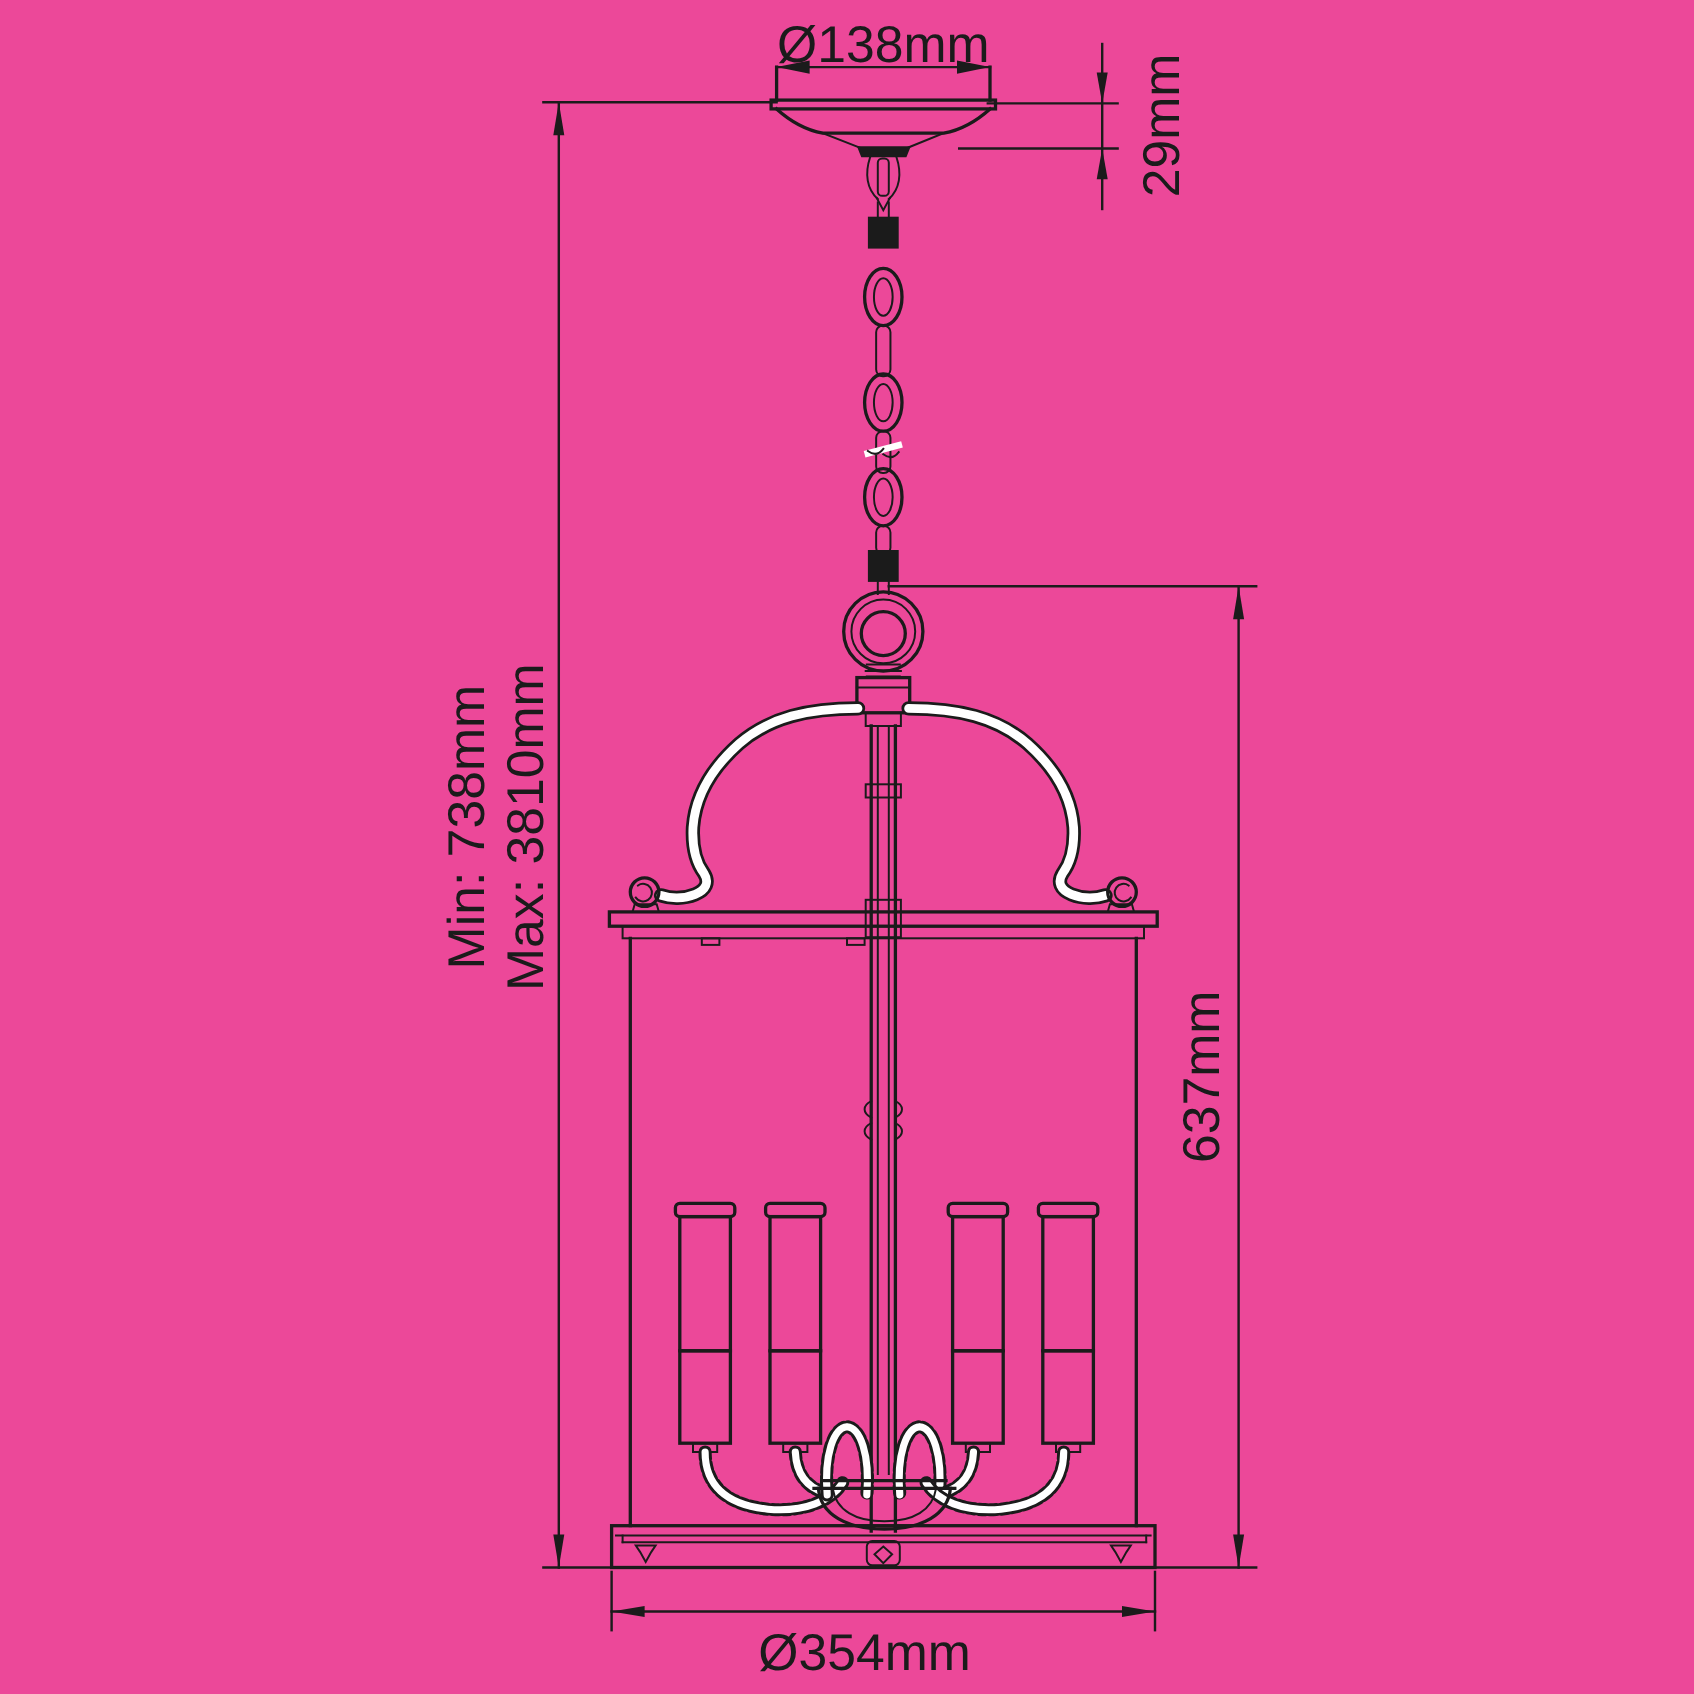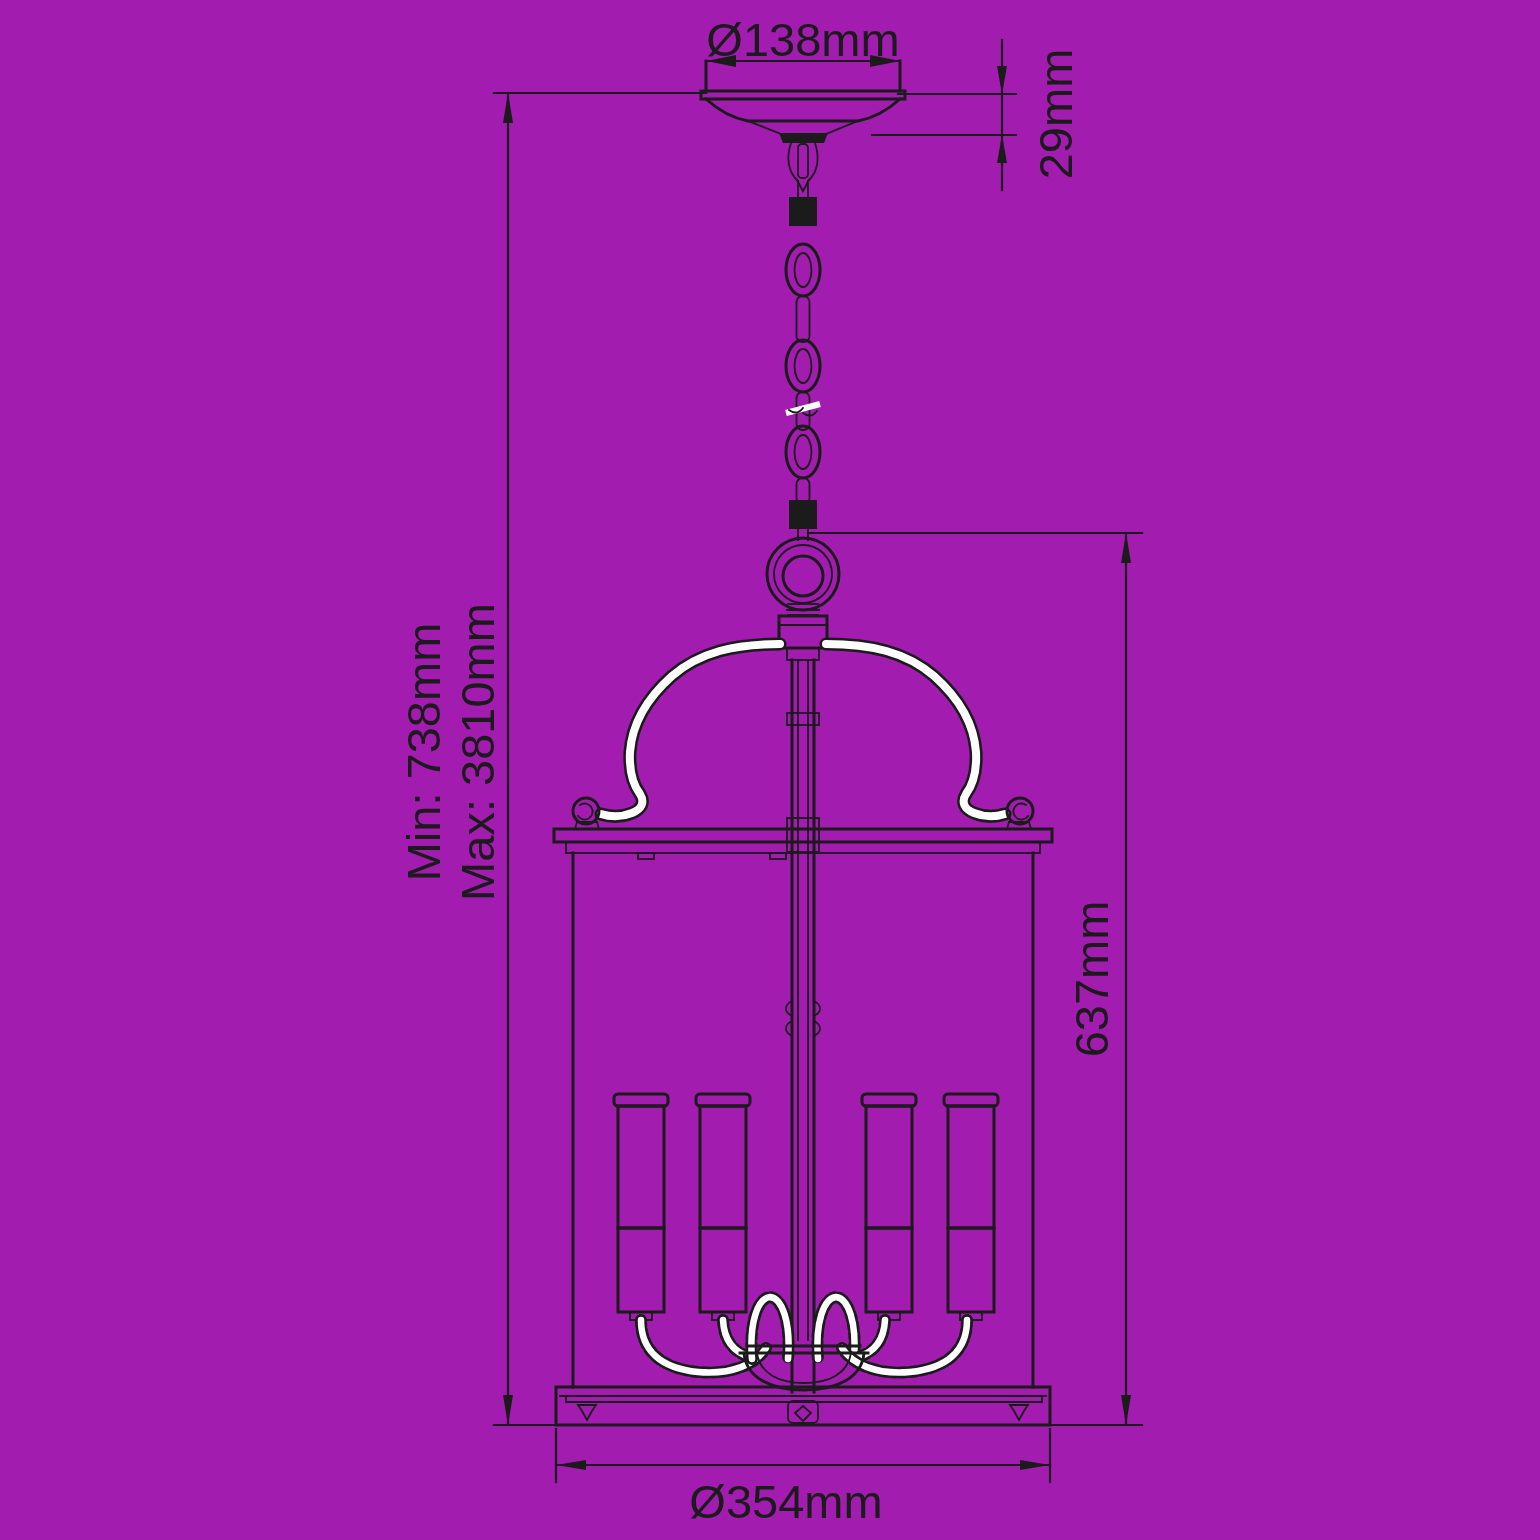--- a/index.html
+++ b/index.html
@@ -1,17 +1,17 @@
 <!DOCTYPE html>
 <html><head>
 <meta charset="utf-8">
 <style>
   html,body{margin:0;padding:0;background:#ffffff;}
   body{width:1540px;height:1540px;position:relative;overflow:hidden;}
-  .canvas{position:absolute;inset:0;background:#a21caf;}
+  .canvas{position:absolute;inset:0;background:#ec4899;}
   svg{display:block;}
   .dim-text{
     font-family:"Liberation Sans", sans-serif;
     font-size:47px;
     fill:#1b1b1b;
     letter-spacing:0px;
   }
   .outline{fill:none;stroke:#1b1b1b;stroke-width:3;stroke-linecap:square;}
   .thin{fill:none;stroke:#1b1b1b;stroke-width:1.8;stroke-linecap:square;}
   .dimline{fill:none;stroke:#1b1b1b;stroke-width:2.2;stroke-linecap:square;}

